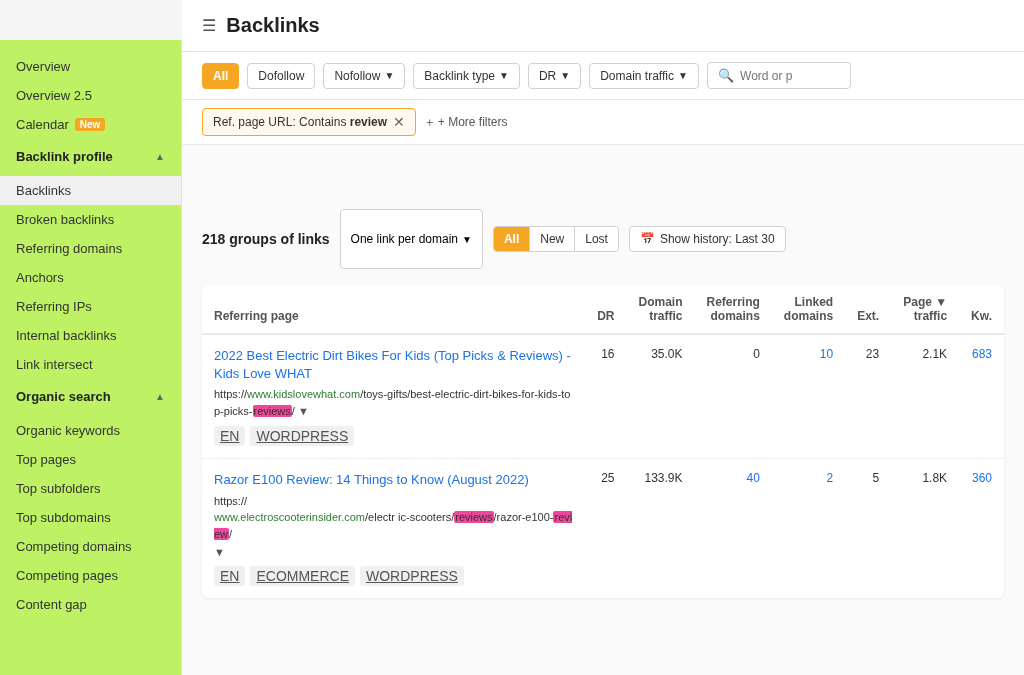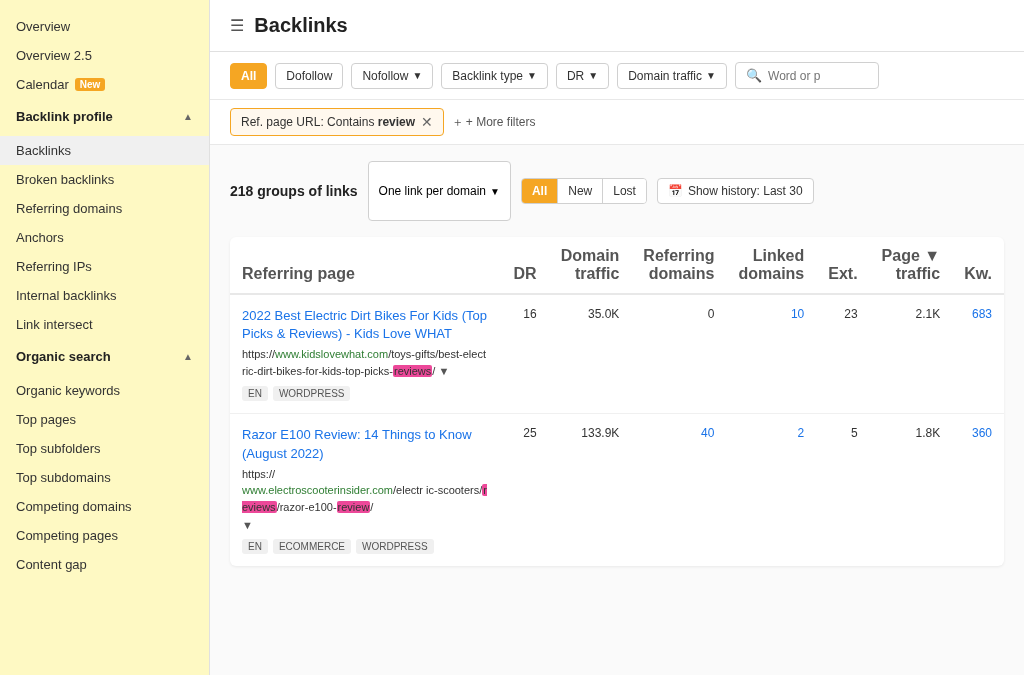--- a/index.html
+++ b/index.html
@@ -1,19 +1,19 @@
 <!DOCTYPE html>
 <html><head>
   <meta charset="utf-8">
   <style>
     * { box-sizing: border-box; margin: 0; padding: 0; }
     body { font-family: -apple-system, BlinkMacSystemFont, 'Segoe UI', sans-serif; font-size: 13px; background: #f5f5f5; color: #333; display: flex; height: 675px; overflow: hidden; }
 
     
-    .sidebar { width: 210px; background: #fef9c3; border-right: 1px solid #e0e0e0; overflow-y: auto; padding: 12px 0; flex-shrink: 0; }
+    .sidebar { width: 182px; background: #bef264; border-right: 1px solid #e0e0e0; overflow-y: auto; padding: 12px 0; flex-shrink: 0; margin-top: 40px; }
     .sidebar-item { padding: 7px 16px; cursor: pointer; color: #333; font-size: 13px; display: flex; align-items: center; gap: 6px; }
     .sidebar-item.active { background: #f0f0f0; font-weight: 500; }
     .sidebar-section { padding: 10px 16px 12px; font-weight: 700; font-size: 13px; color: #222; display: flex; align-items: center; justify-content: space-between; }
     .sidebar-section-arrow { font-size: 10px; color: #666; }
     .badge-new { background: #f5a623; color: #fff; border-radius: 3px; font-size: 10px; font-weight: 600; padding: 1px 5px; }
 
     
     .main { flex: 1; overflow-y: auto; background: #fafafa; }
 
     
@@ -29,44 +29,44 @@
     .filter-tag strong { font-weight: 700; }
     .filter-tag-close { cursor: pointer; color: #666; font-size: 14px; }
     .more-filters { color: #555; font-size: 12px; cursor: pointer; display: flex; align-items: center; gap: 4px; }
     .search-box { border: 1px solid #d0d0d0; border-radius: 4px; padding: 5px 10px; font-size: 12px; display: flex; align-items: center; gap: 6px; background: #fff; }
     .search-box input { border: none; outline: none; font-size: 12px; width: 100px; color: #333; background: transparent; }
 
     
     .table-area { padding: 16px 20px; }
 
     
-    .groups-row { display: flex; align-items: center; gap: 10px; margin-bottom: 16px; flex-wrap: wrap; }
+    .groups-row { display: flex; align-items: center; gap: 10px; margin-bottom: 16px; flex-wrap: wrap; margin-top: 48px; }
     .groups-count { font-weight: 600; font-size: 14px; color: #222; }
     .dropdown-btn { border: 1px solid #d0d0d0; background: #fff; border-radius: 4px; padding: 22px 10px; font-size: 12px; cursor: pointer; display: flex; align-items: center; gap: 4px; }
     .tab-group { display: flex; border: 1px solid #d0d0d0; border-radius: 4px; overflow: hidden; }
     .tab-btn { padding: 5px 10px; font-size: 12px; cursor: pointer; background: #fff; border: none; color: #333; }
     .tab-btn.active { background: #f5a623; color: #fff; font-weight: 600; }
     .tab-btn + .tab-btn { border-left: 1px solid #d0d0d0; }
     .history-btn { border: 1px solid #d0d0d0; background: #fff; border-radius: 4px; padding: 5px 10px; font-size: 12px; cursor: pointer; display: flex; align-items: center; gap: 5px; color: #333; }
 
     
     .data-table { width: 100%; border-collapse: collapse; background: #fff; border-radius: 6px; overflow: hidden; box-shadow: 0 1px 3px rgba(0,0,0,0.07); }
     .data-table thead tr { border-bottom: 2px solid #e8e8e8; }
-    .data-table th { padding: 10px 12px; text-align: left; font-size: 16px; font-weight: 600; color: #555; white-space: nowrap; vertical-align: bottom; }
+    .data-table th { padding: 10px 12px; text-align: left; font-size: 12px; font-weight: 600; color: #555; white-space: nowrap; vertical-align: bottom; }
     .data-table th.right { text-align: right; }
     .data-table td { padding: 12px 12px; vertical-align: top; font-size: 12px; color: #333; border-bottom: 1px solid #f0f0f0; }
     .data-table td.right { text-align: right; }
     .data-table tbody tr:last-child td { border-bottom: none; }
 
     .link-title { color: #1a73e8; font-weight: 500; font-size: 13px; line-height: 1.4; display: block; margin-bottom: 3px; cursor: pointer; }
     .link-url { font-size: 11px; color: #333; line-height: 1.5; word-break: break-all; }
     .link-url .domain { color: #2e7d32; font-weight: 400; }
     .link-url .highlight { background: #ec4899; border-radius: 2px; padding: 0 1px; }
     .tag-row { display: flex; gap: 5px; margin-top: 7px; flex-wrap: wrap; }
-    .tag { background: #f0f0f0; border-radius: 3px; padding: 2px 6px; font-size: 10px; font-weight: 500; color: #555; }
+    .tag { background: #f0f0f0; border-radius: 3px; padding: 2px 6px; font-size: 14px; font-weight: 500; color: #555; text-decoration: underline; }
     .num-link { color: #1a73e8; cursor: pointer; }
     .arrow-down { display: inline-block; cursor: pointer; color: #555; font-size: 11px; }
 
     .chevron { font-size: 10px; }
   </style>
 </head>
 <body>
 
 <nav class="sidebar">
   <div class="sidebar-item">

